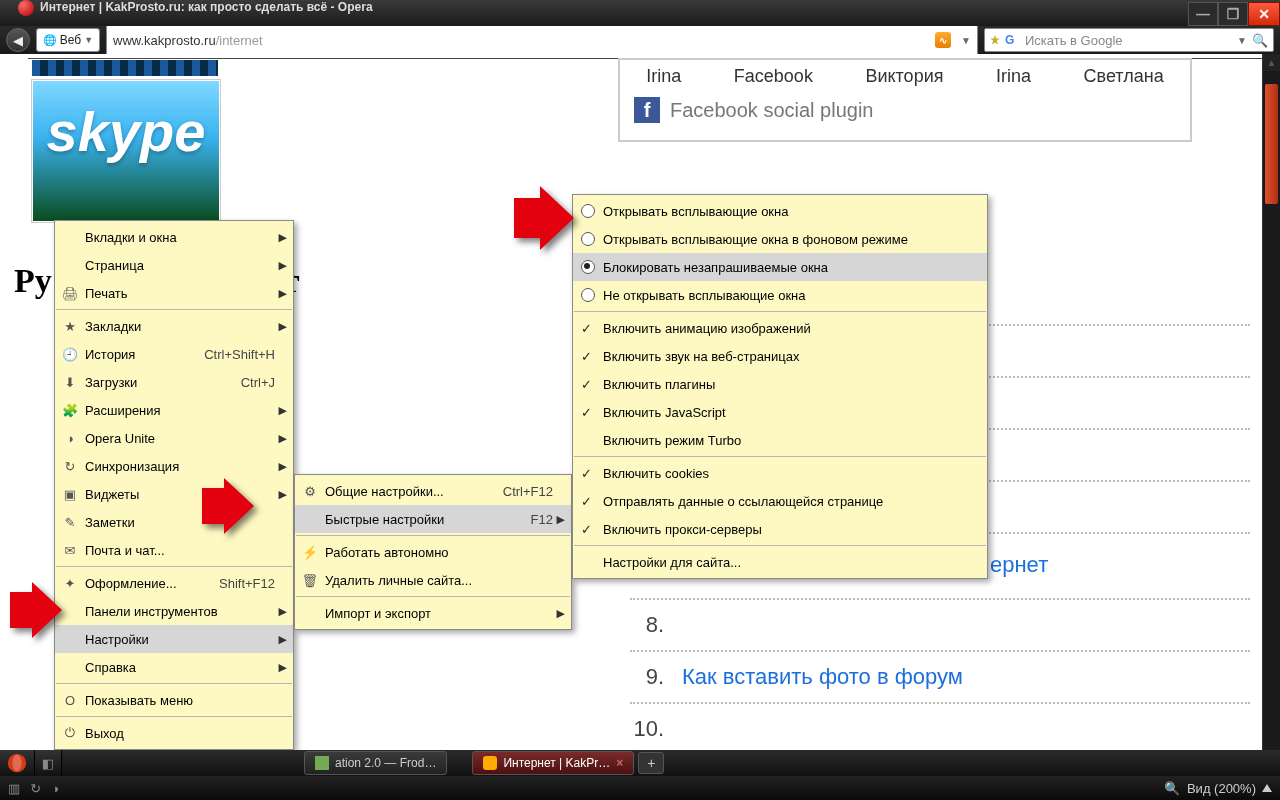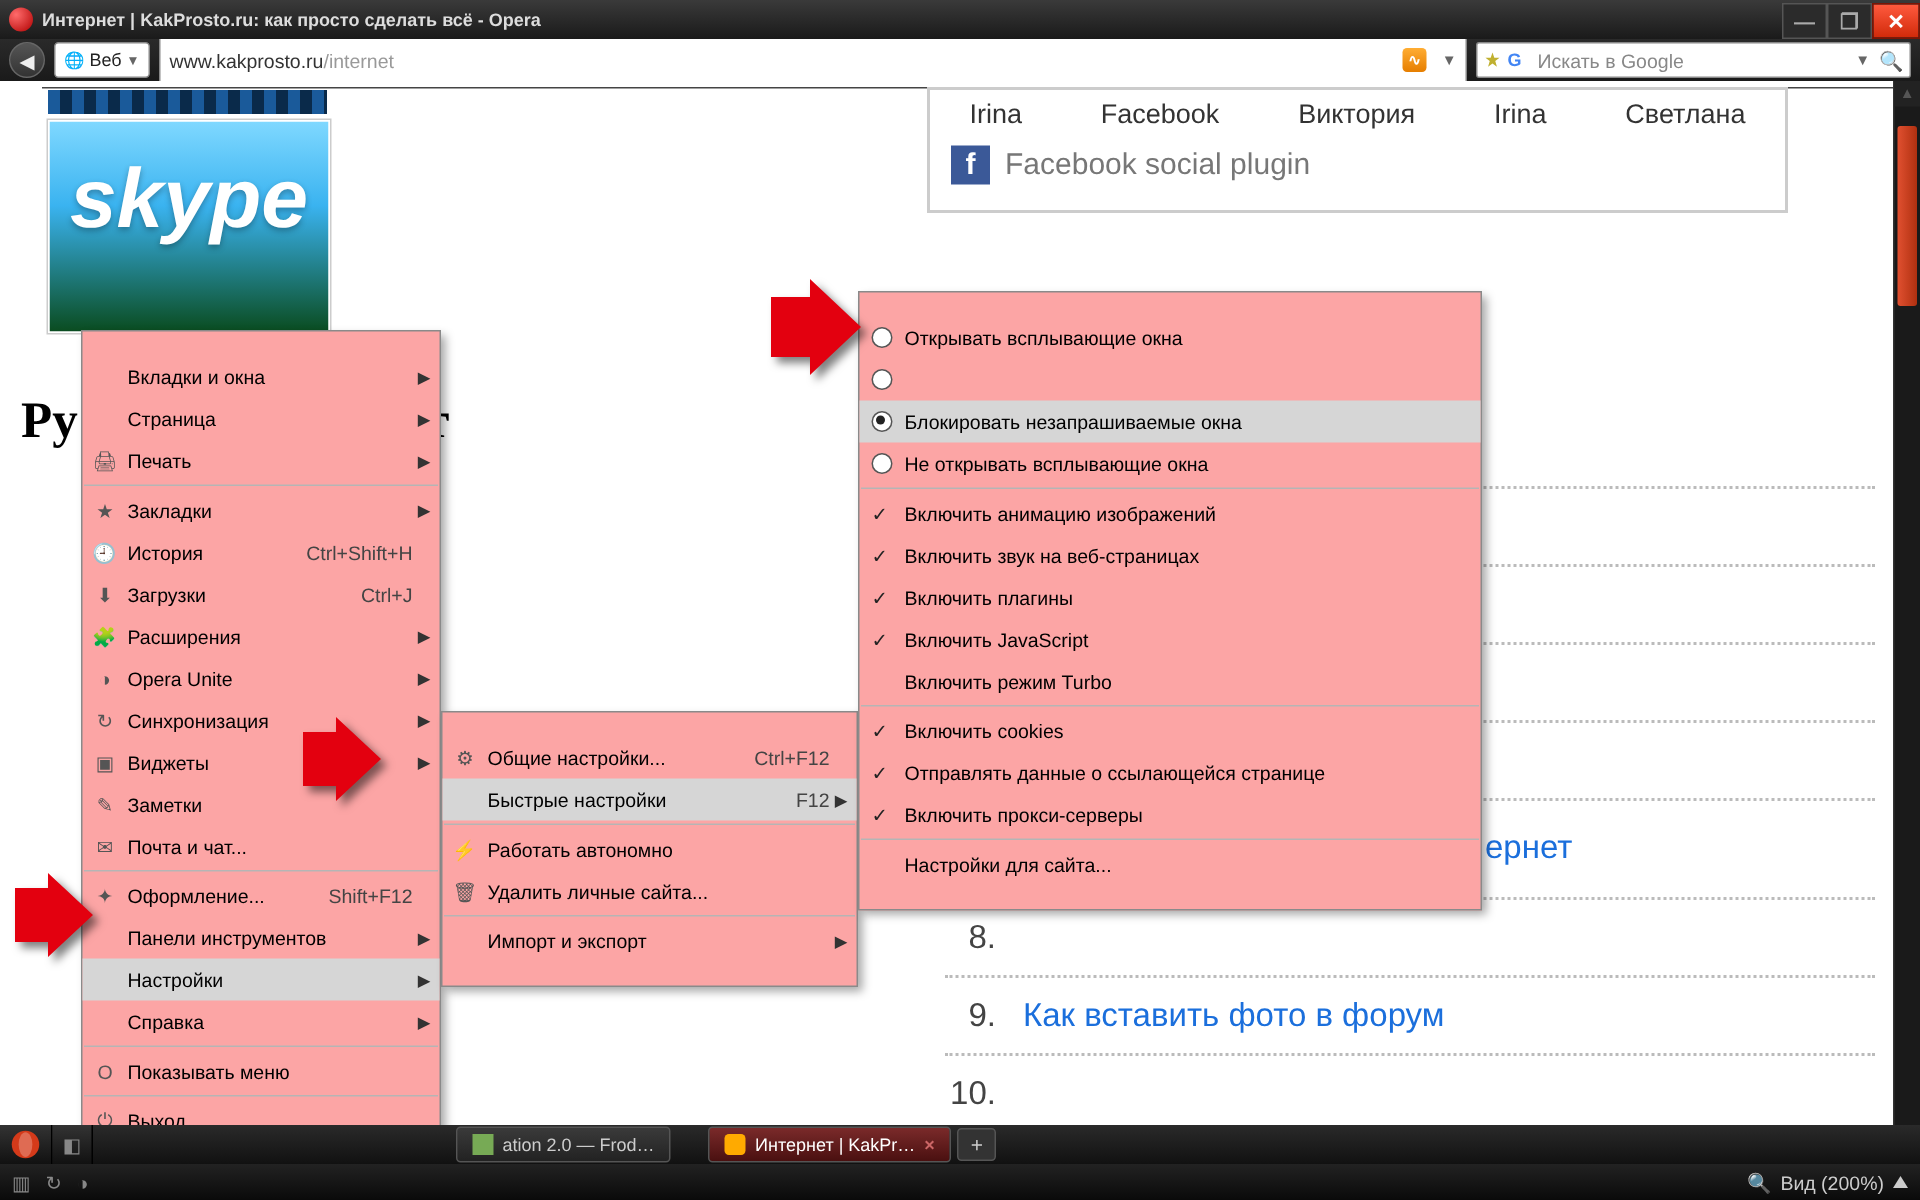--- a/index.html
+++ b/index.html
@@ -1,17 +1,17 @@
 <!DOCTYPE html>
 <html><head>
 <meta charset="utf-8">
 <style>
 html,body{margin:0;padding:0;width:1280px;height:800px;overflow:hidden;font-family:"Segoe UI",Tahoma,Arial,sans-serif;font-size:13px;background:#000;}
 
-.titlebar{height:26px;background:linear-gradient(#3a3a3a,#1a1a1a);color:#ddd;display:flex;align-items:center;padding-left:6px;position:relative;}
+.titlebar{height:26px;background:linear-gradient(#3a3a3a,#1a1a1a);color:#ddd;display:flex;align-items:flex-start;padding-left:18px;position:relative;}
 .title-icon{width:16px;height:16px;background:radial-gradient(circle at 30% 30%,#ff6b6b,#b00000);border-radius:50%;margin-right:6px;}
 .titlebar-text{font-weight:bold;font-size:12px;}
 .win-btns{position:absolute;right:0;top:0;height:26px;display:flex;}
 .win-btn{width:28px;height:22px;margin-top:2px;background:#2b2b2b;border:1px solid #555;display:flex;align-items:center;justify-content:center;color:#aaa;font-weight:bold;font-size:14px;}
 .win-btn.close{background:linear-gradient(#ff5a3e,#d12a0a);color:#fff;border:1px solid #7a1505;width:30px;}
 
 .addr-row{height:28px;background:linear-gradient(#2a2a2a,#1a1a1a);display:flex;align-items:center;padding:0 6px;gap:6px;}
 .back-btn{width:22px;height:22px;border-radius:50%;background:linear-gradient(#555,#333);border:1px solid #666;display:flex;align-items:center;justify-content:center;color:#eee;font-size:13px;}
 .web-chip{height:22px;background:#fff;border:1px solid #888;border-radius:3px;padding:0 6px;display:flex;align-items:center;font-size:12px;color:#222;}
 .addr{flex:1;height:22px;background:#fff;border:1px solid #888;border-radius:2px;display:flex;align-items:center;padding:16px 6px;font-size:13px;color:#333;}
@@ -41,21 +41,21 @@
 .fb-icon{width:26px;height:26px;background:#3b5998;color:#fff;display:flex;align-items:center;justify-content:center;font-weight:bold;font-size:20px;font-family:Arial;}
 .fb-text{font-size:20px;color:#777;}
 
 .list-row{position:absolute;left:630px;display:flex;align-items:baseline;gap:18px;font-size:22px;}
 .list-row .num{color:#444;width:34px;text-align:right;}
 .list-row .lnk{color:#1b6fdc;}
 .dotted{position:absolute;left:630px;right:30px;border-top:2px dotted #bbb;}
 
 .arrow{position:absolute;filter:drop-shadow(4px 4px 3px rgba(0,0,0,.5));}
 
-.menu{position:absolute;background:#fca5a5;border:1px solid #8a8a8a;box-shadow:3px 3px 6px rgba(0,0,0,.35);font-size:13px;color:#000;padding:16px 0;}
+.menu{position:absolute;background:#fef9c3;border:1px solid #8a8a8a;box-shadow:3px 3px 6px rgba(0,0,0,.35);font-size:13px;color:#000;padding:2px 0;}
 .menu .item{height:28px;display:flex;align-items:center;padding:0 18px 0 30px;position:relative;white-space:nowrap;}
 .menu .item.hov{background:#d6d6d6;}
 .menu .item .ic{position:absolute;left:6px;width:18px;height:18px;display:flex;align-items:center;justify-content:center;color:#555;}
 .menu .item .sc{margin-left:auto;color:#444;padding-left:24px;}
 .menu .item .sub{position:absolute;right:6px;color:#333;font-size:11px;}
 .menu .sep{height:1px;background:#b5b5b5;margin:2px 1px;}
 
 .chk{position:absolute;left:8px;width:14px;height:14px;color:#222;}
 .rad{position:absolute;left:8px;width:12px;height:12px;border:1px solid #555;border-radius:50%;background:#fff;}
 .rad.on::after{content:"";position:absolute;left:2px;top:2px;width:6px;height:6px;background:#222;border-radius:50%;}
@@ -284,20 +284,21 @@
     </div>
   </div>
 
 <div class="menu" id="menu3" style="left:572px;top:194px;width:414px;">
     <div class="item">
       <span class="rad"></span>
       <span>Открывать всплывающие окна</span>
     </div>
     <div class="item">
       <span class="rad"></span>
+      <span>Открывать всплывающие окна в фоновом режиме</span>
     </div>
     <div class="item hov">
       <span class="rad on"></span>
       <span>Блокировать незапрашиваемые окна</span>
     </div>
     <div class="item">
       <span class="rad"></span>
       <span>Не открывать всплывающие окна</span>
     </div>
     <div class="sep"></div>

